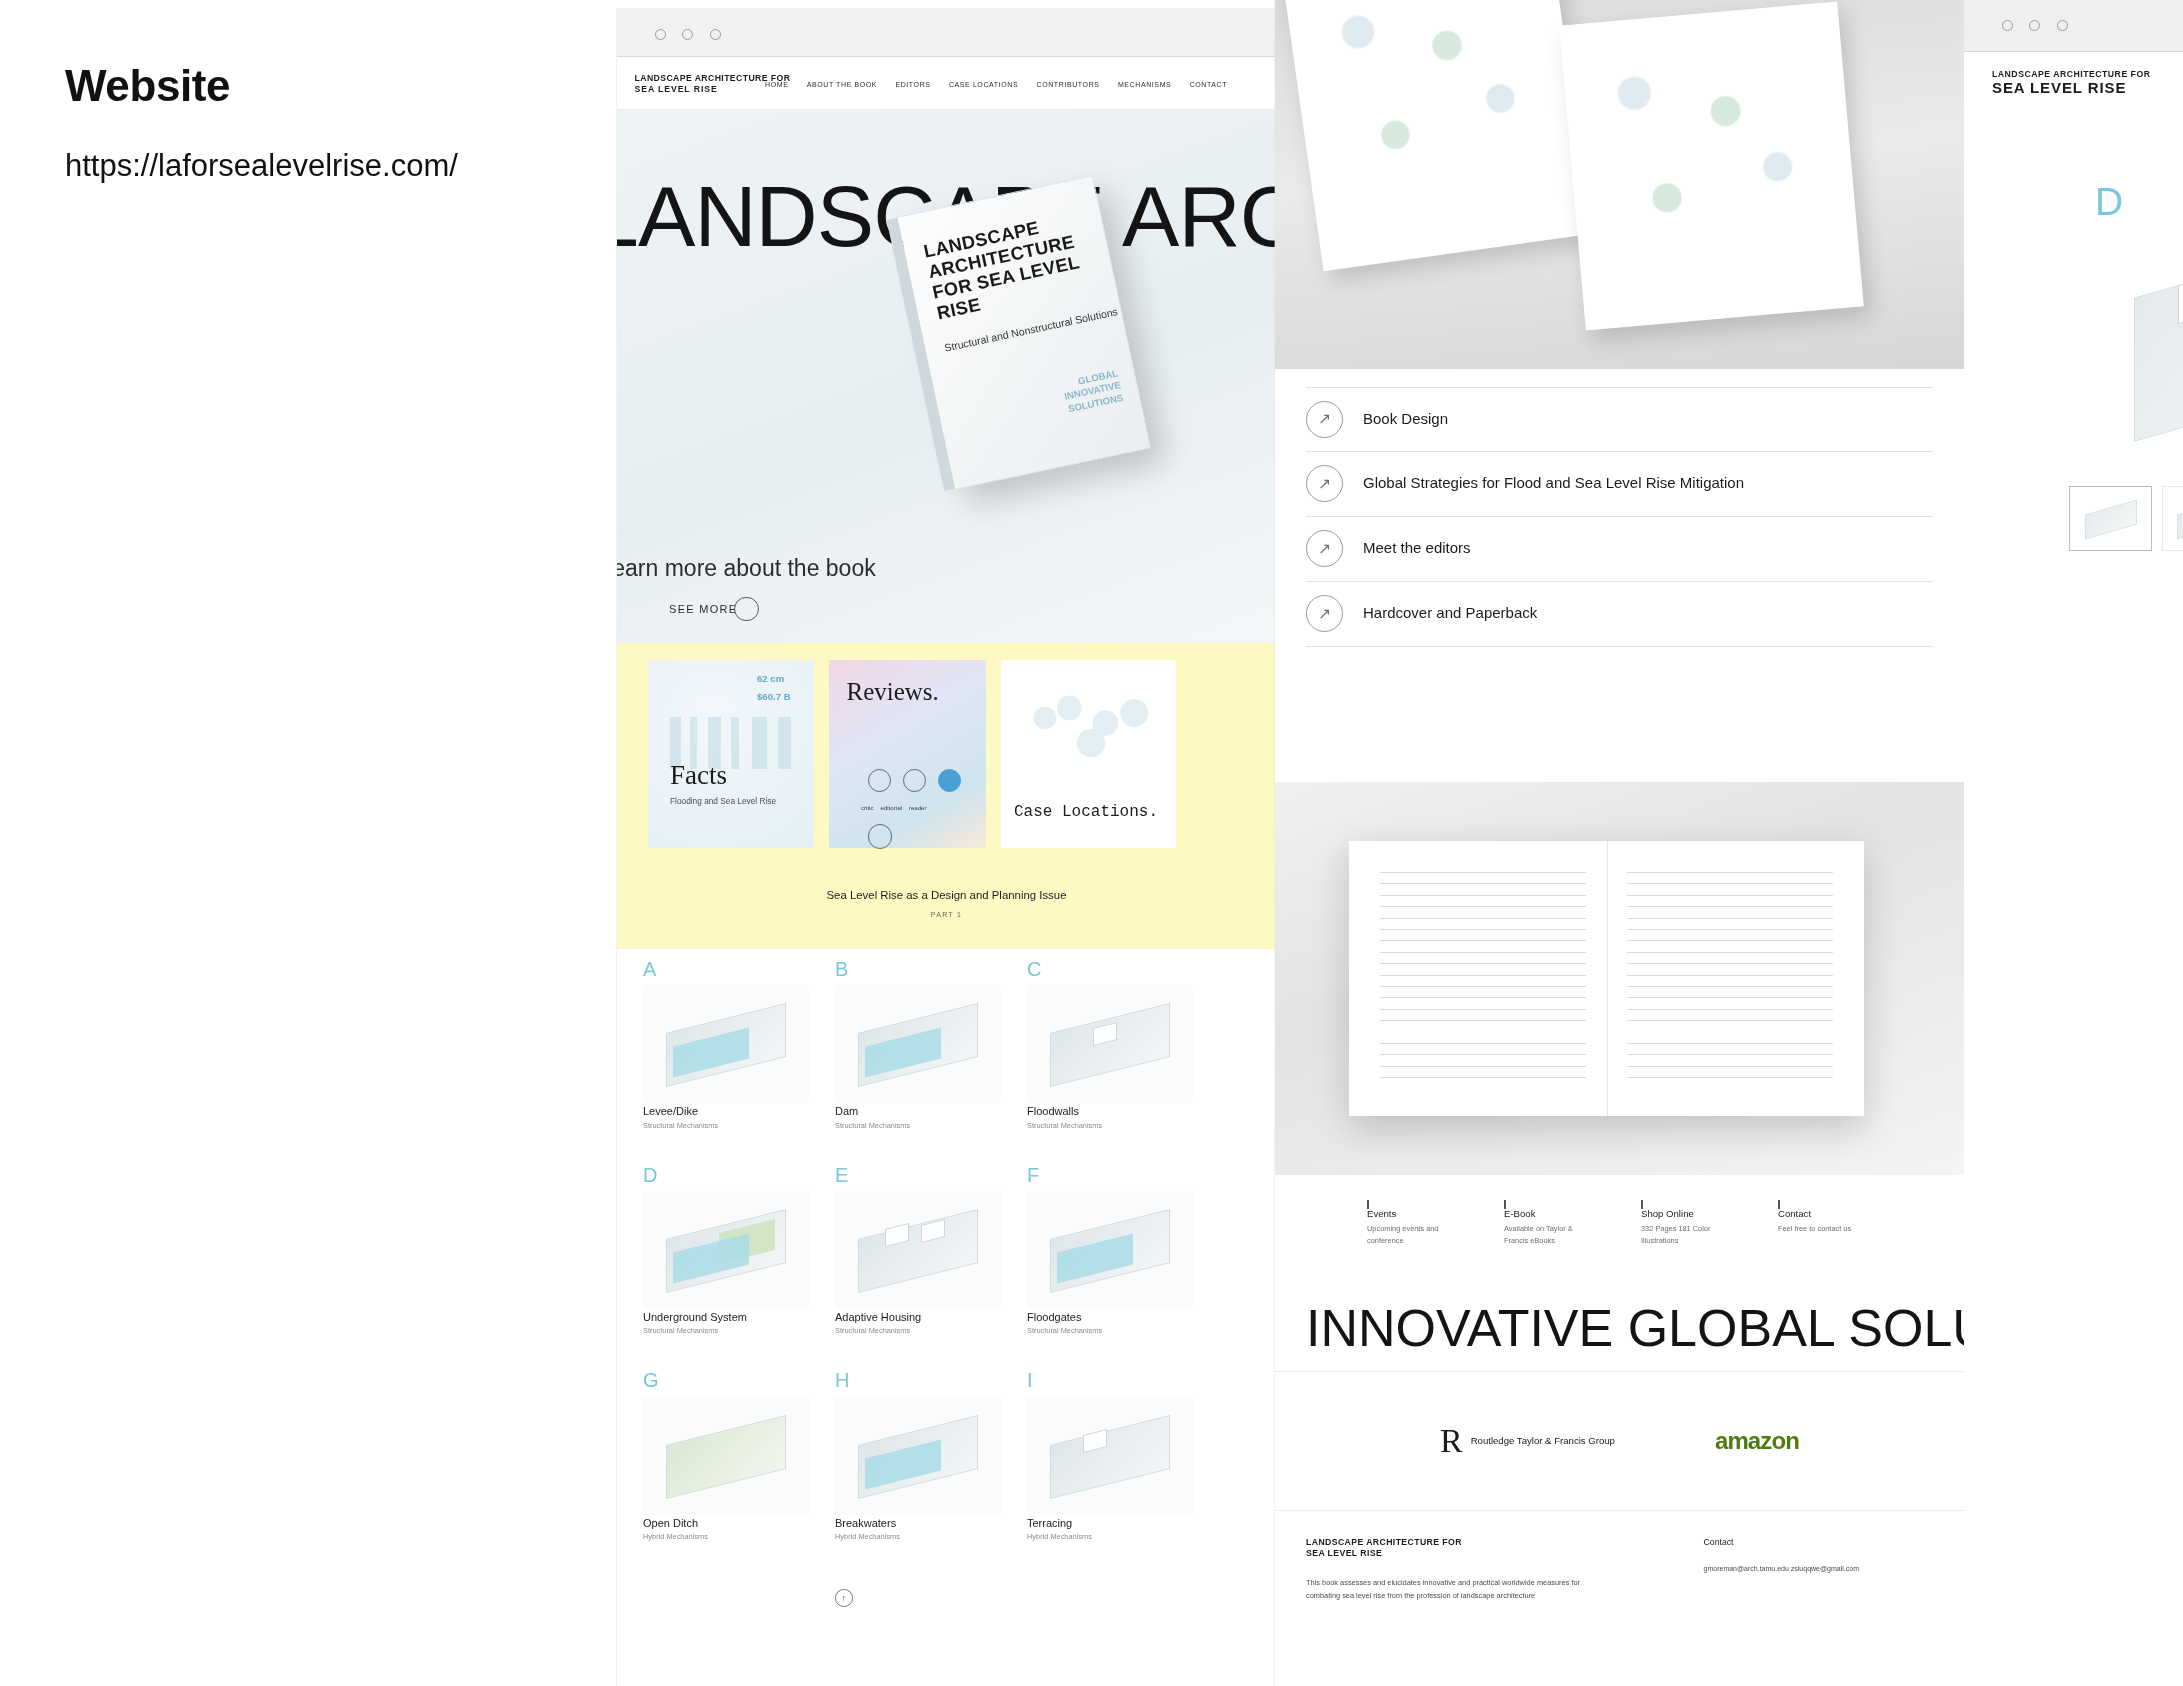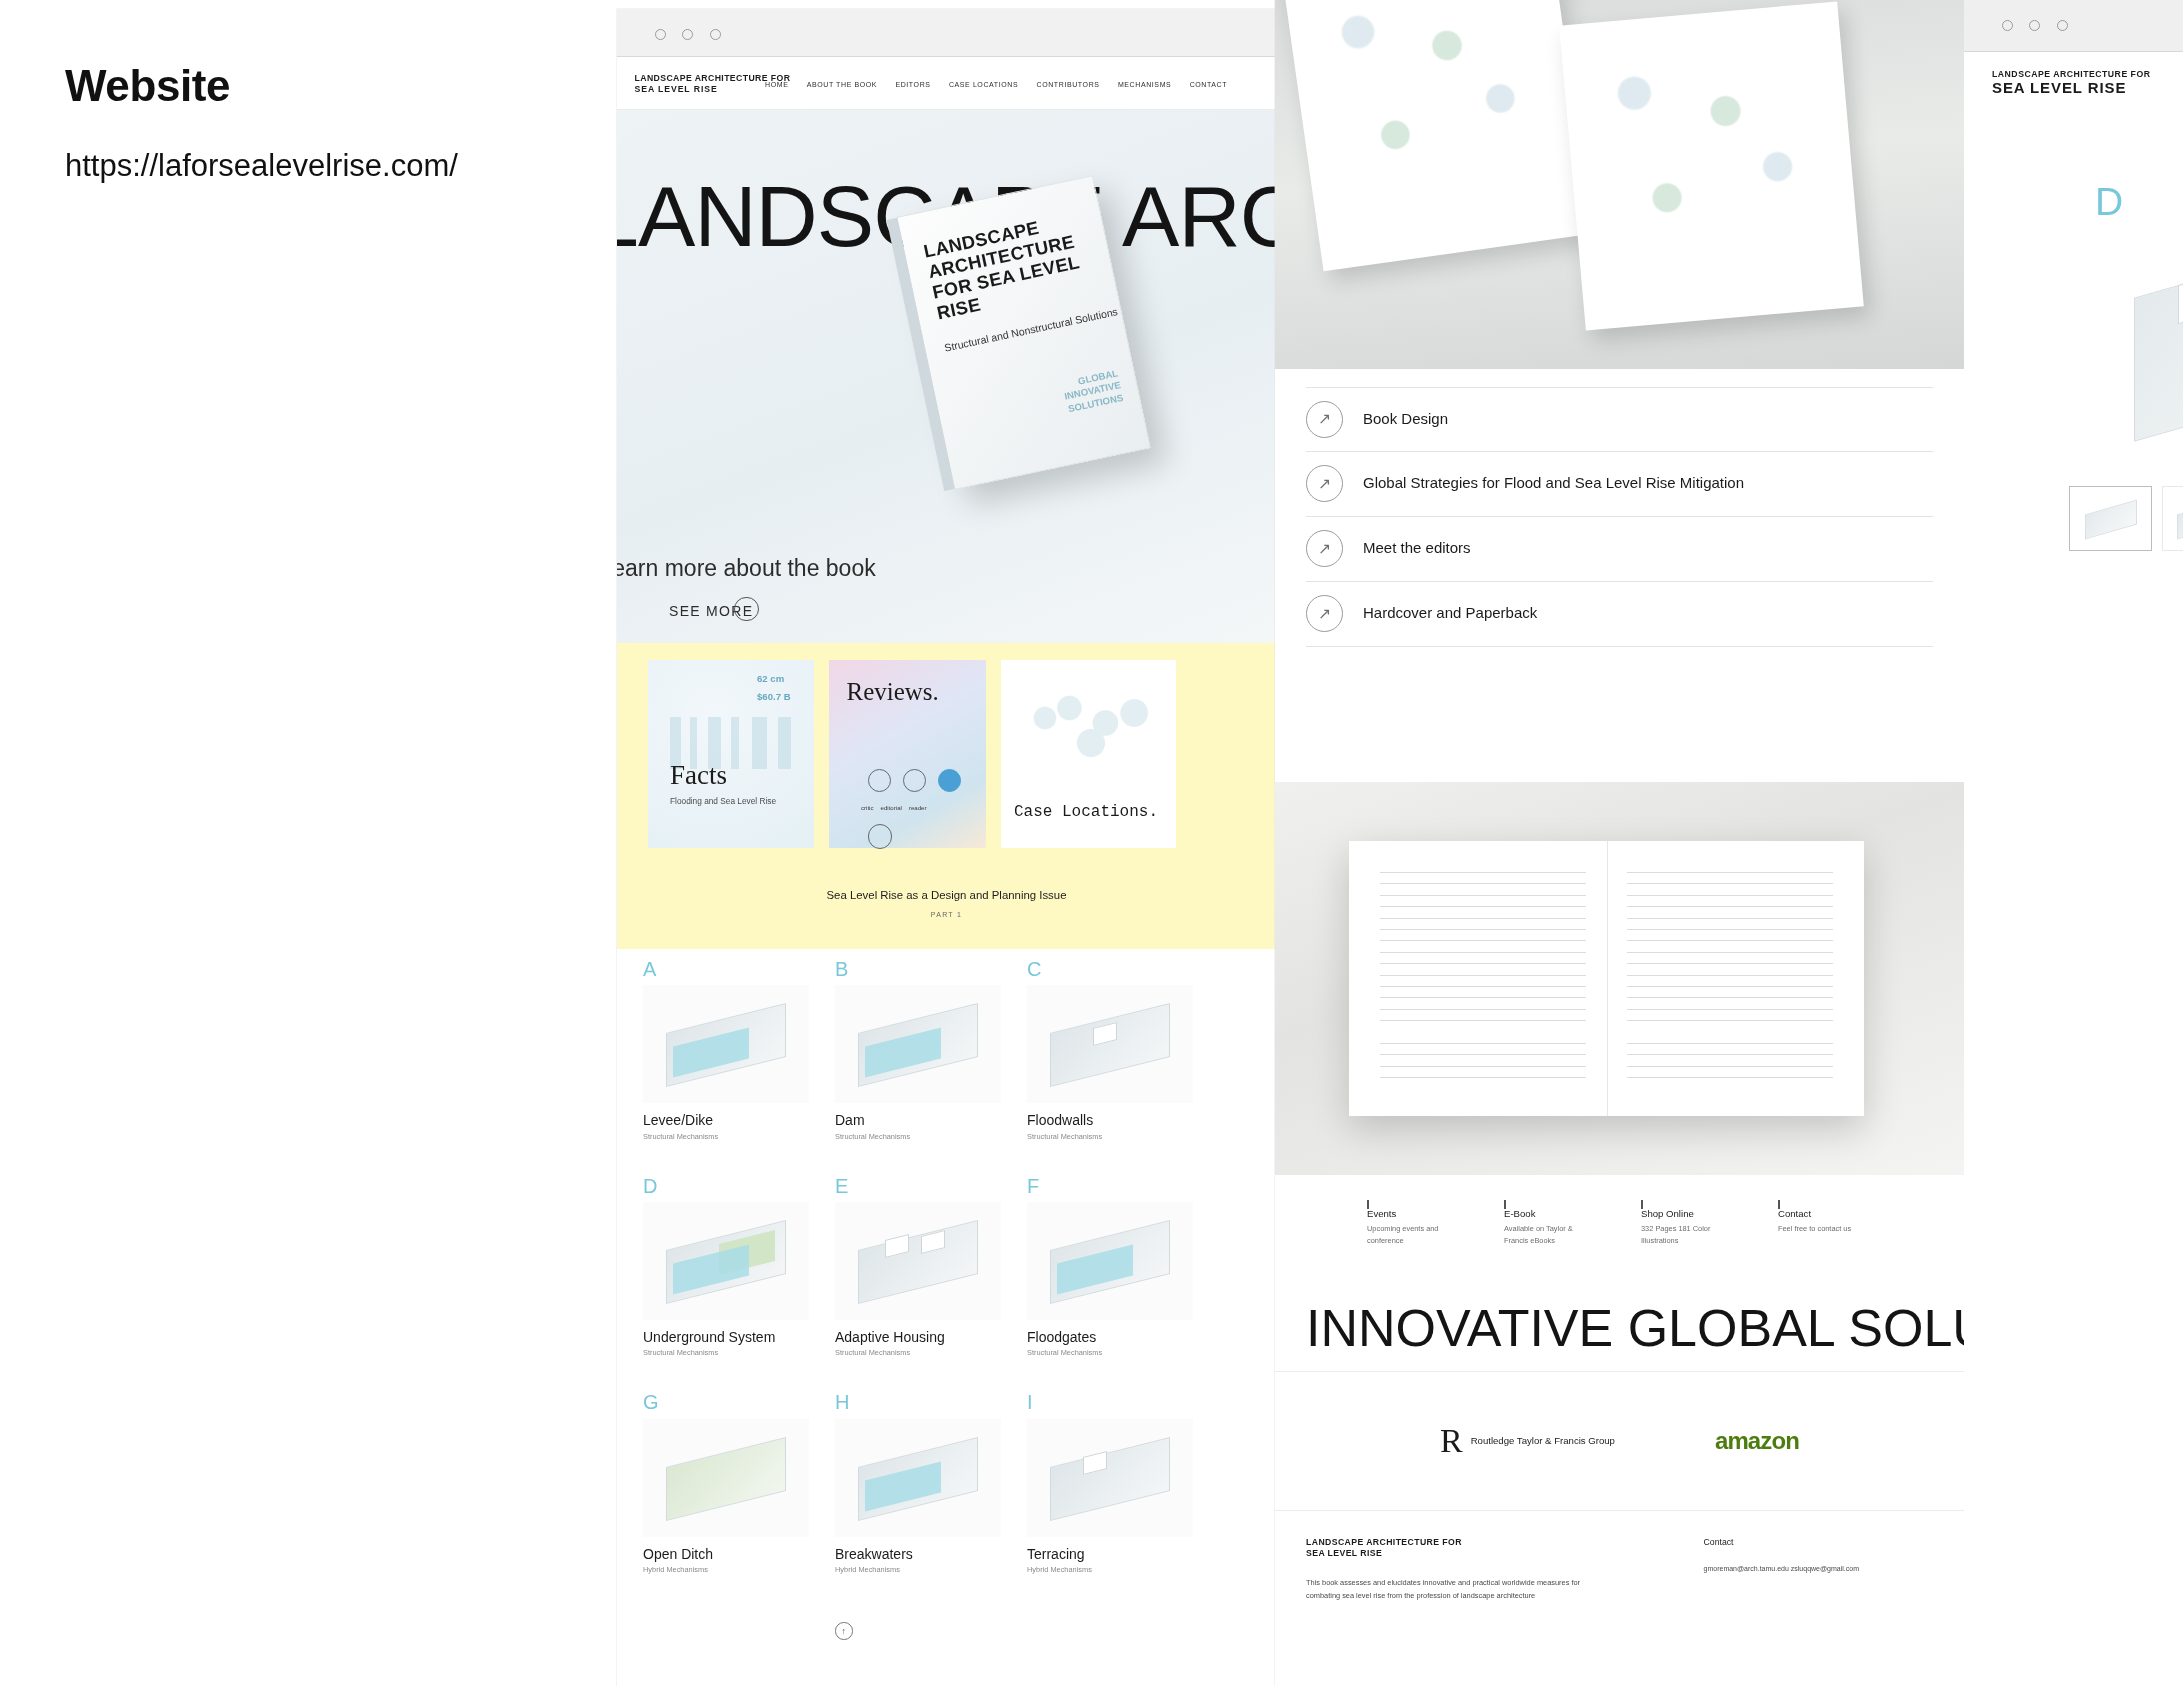--- a/index.html
+++ b/index.html
@@ -113,21 +113,21 @@
     white-space: nowrap;
   }
   .w1-hero-sub {
     position: absolute; left: -17.5px; top: 445px;
     font-size: 23px;
     color: #2c2c2c;
     white-space: nowrap;
   }
   .w1-hero-btn {
     position: absolute; left: 52px; top: 493px;
-    font-size: 14px; letter-spacing: 1.3px; color: #2c2c2c;
+    font-size: 11px; letter-spacing: 1.3px; color: #2c2c2c;
   }
   .w1-hero-btn .arrowcirc {
     position: absolute; left: 65px; top: -6.1px;
     width: 24.5px; height: 24.5px; border-radius: 50%;
     border: 0.9px solid #555; display:block;
   }
   .w1-book {
     position: absolute;
     left: 306px; top: 83px;
     width: 201px; height: 279px;
@@ -275,21 +275,21 @@
     width: 34%; height: 26%;
     background: #cfe3c2;
     transform: skewY(-14deg);
     opacity: .9;
   }
   .mech .thumb .block {
     position:absolute; width: 23.6px; height: 17.5px; background:#ffffff;
     border:0.4px solid #cfd6d9; transform: skewY(-14deg);
   }
   .mech .mname {
-    margin-top: 9px; font-size: 14px; color:#1b1b1b;
+    margin-top: 2px; font-size: 11px; color:#1b1b1b;
   }
   .mech .mcat {
     margin-top: 3.5px; font-size: 7.4px; color:#8a8a8a;
   }
   .w1-grid .info-circ {
     width: 17.5px; height: 17.5px; border-radius: 50%; border: 0.9px solid #777;
     display:flex; align-items:center; justify-content:center;
     font-size: 8.7px; color:#555; margin-top: 48px;
   }
 

